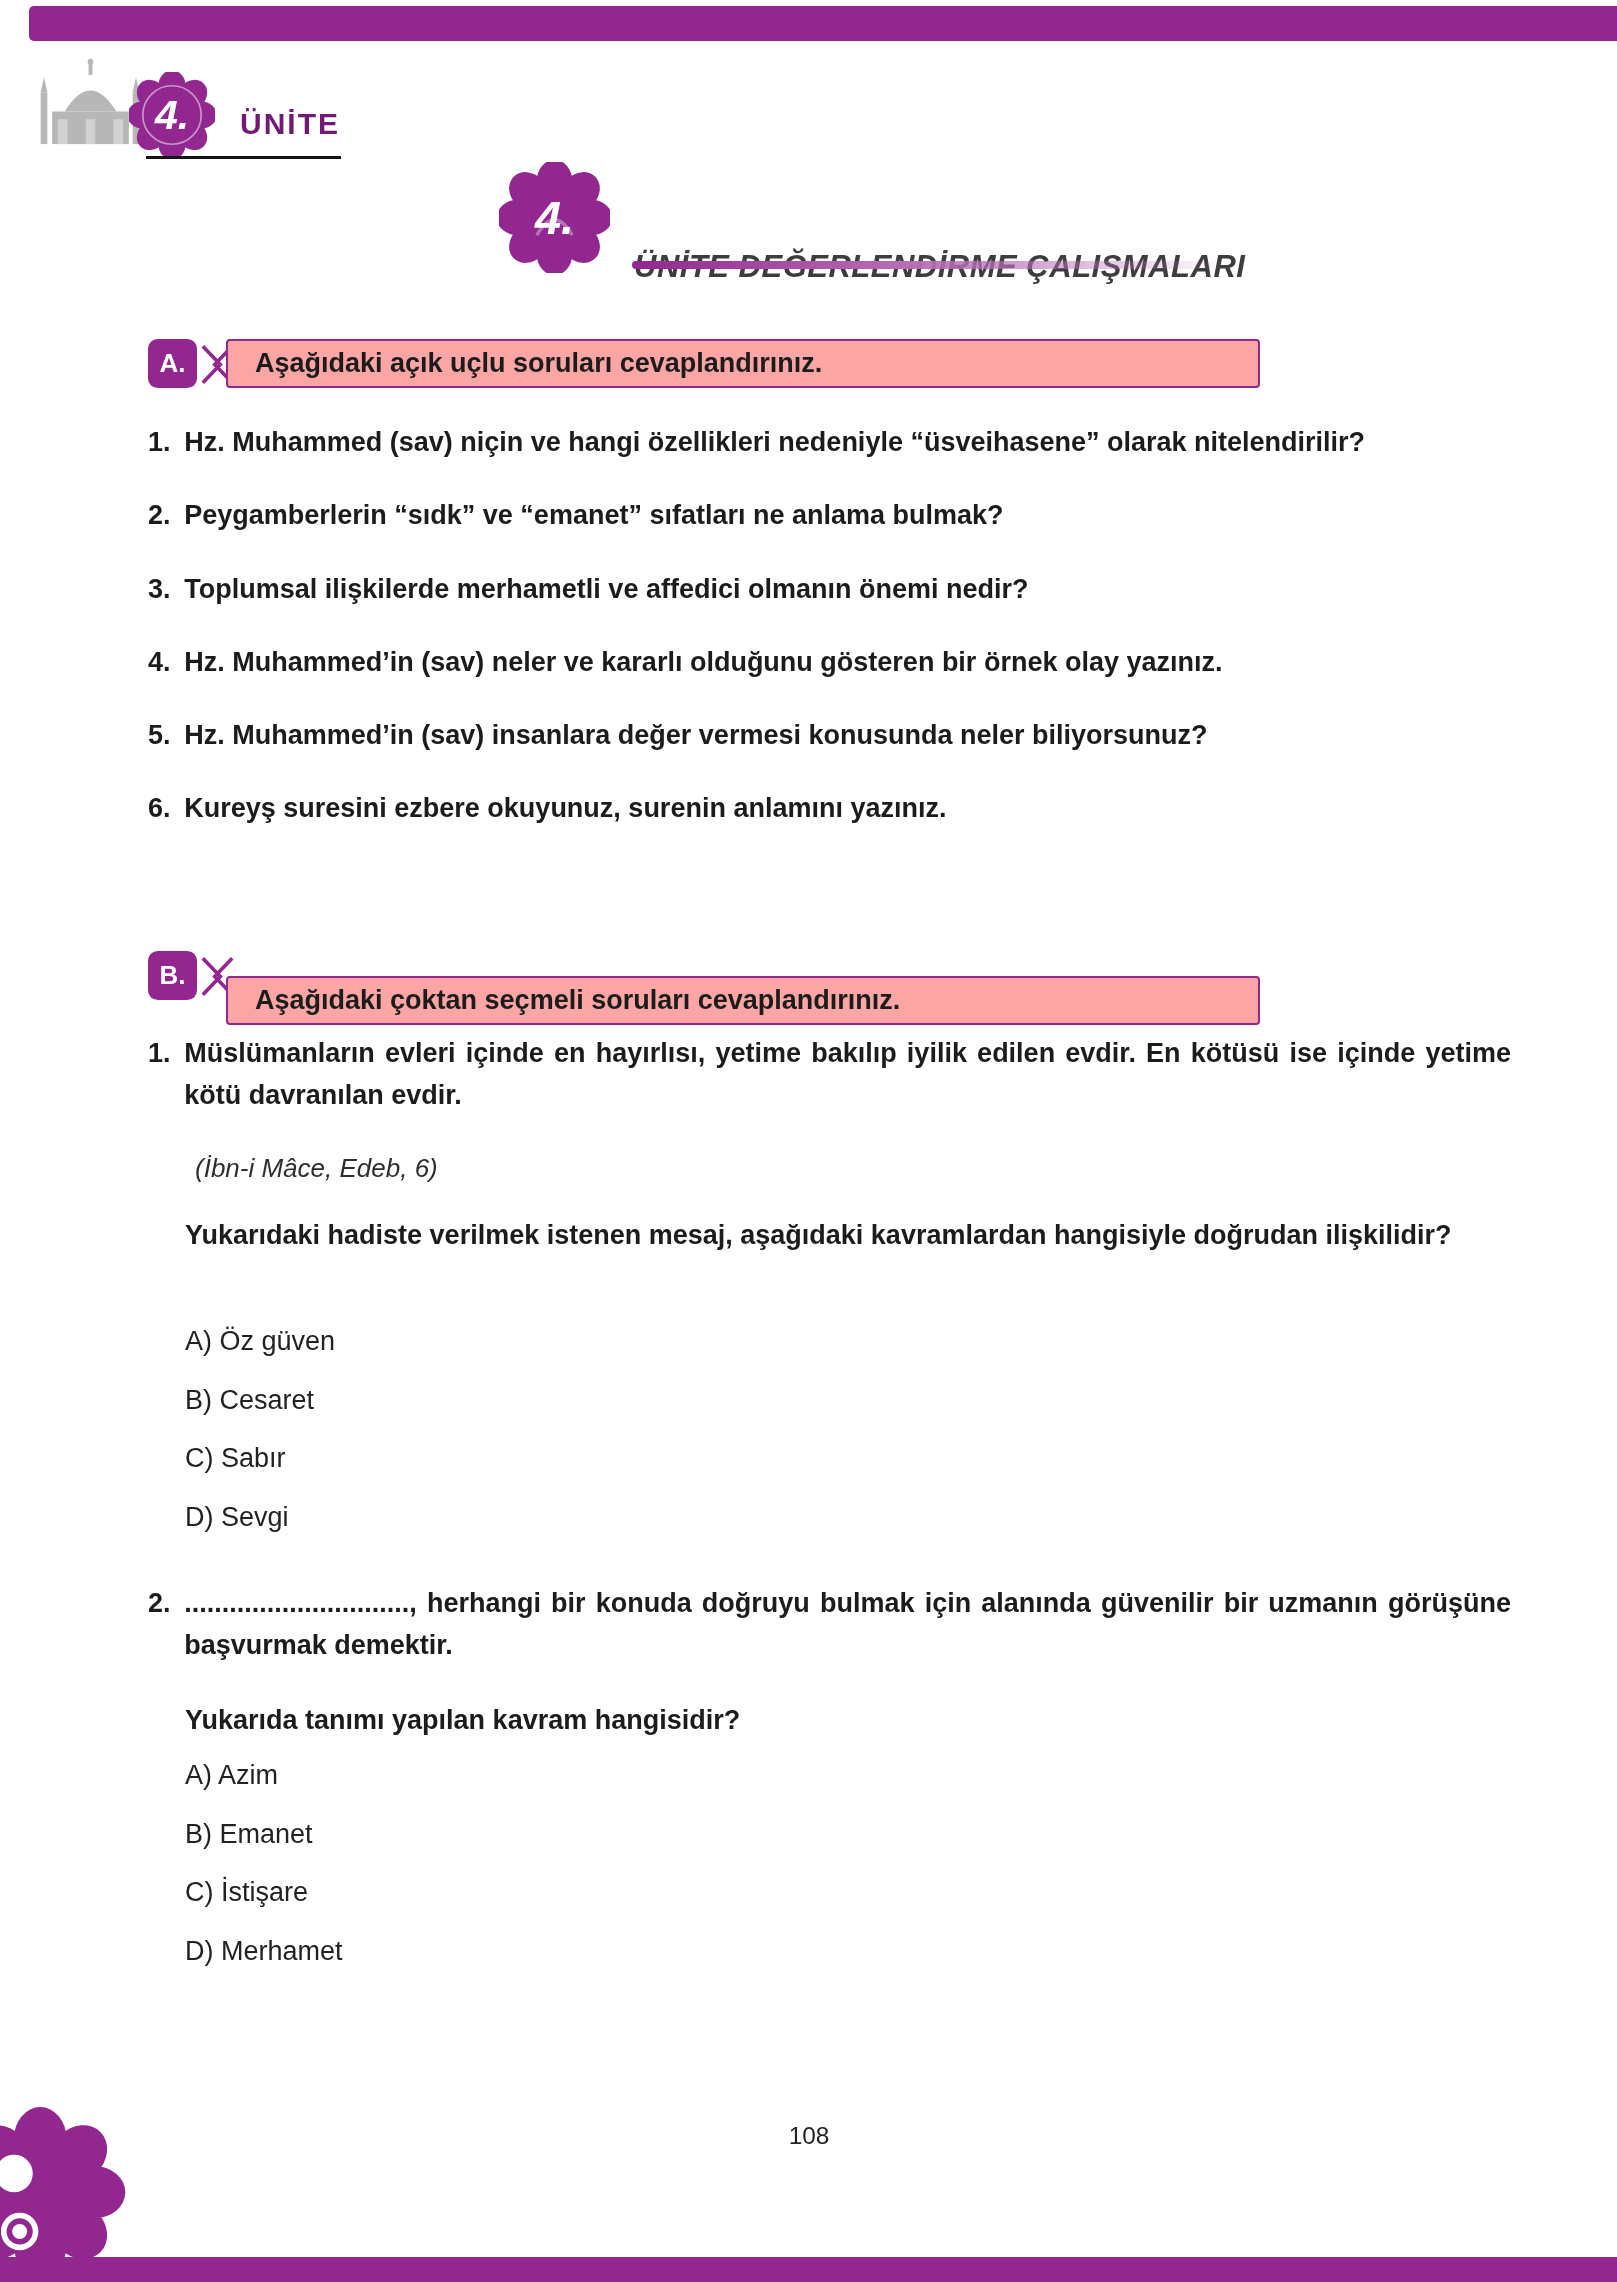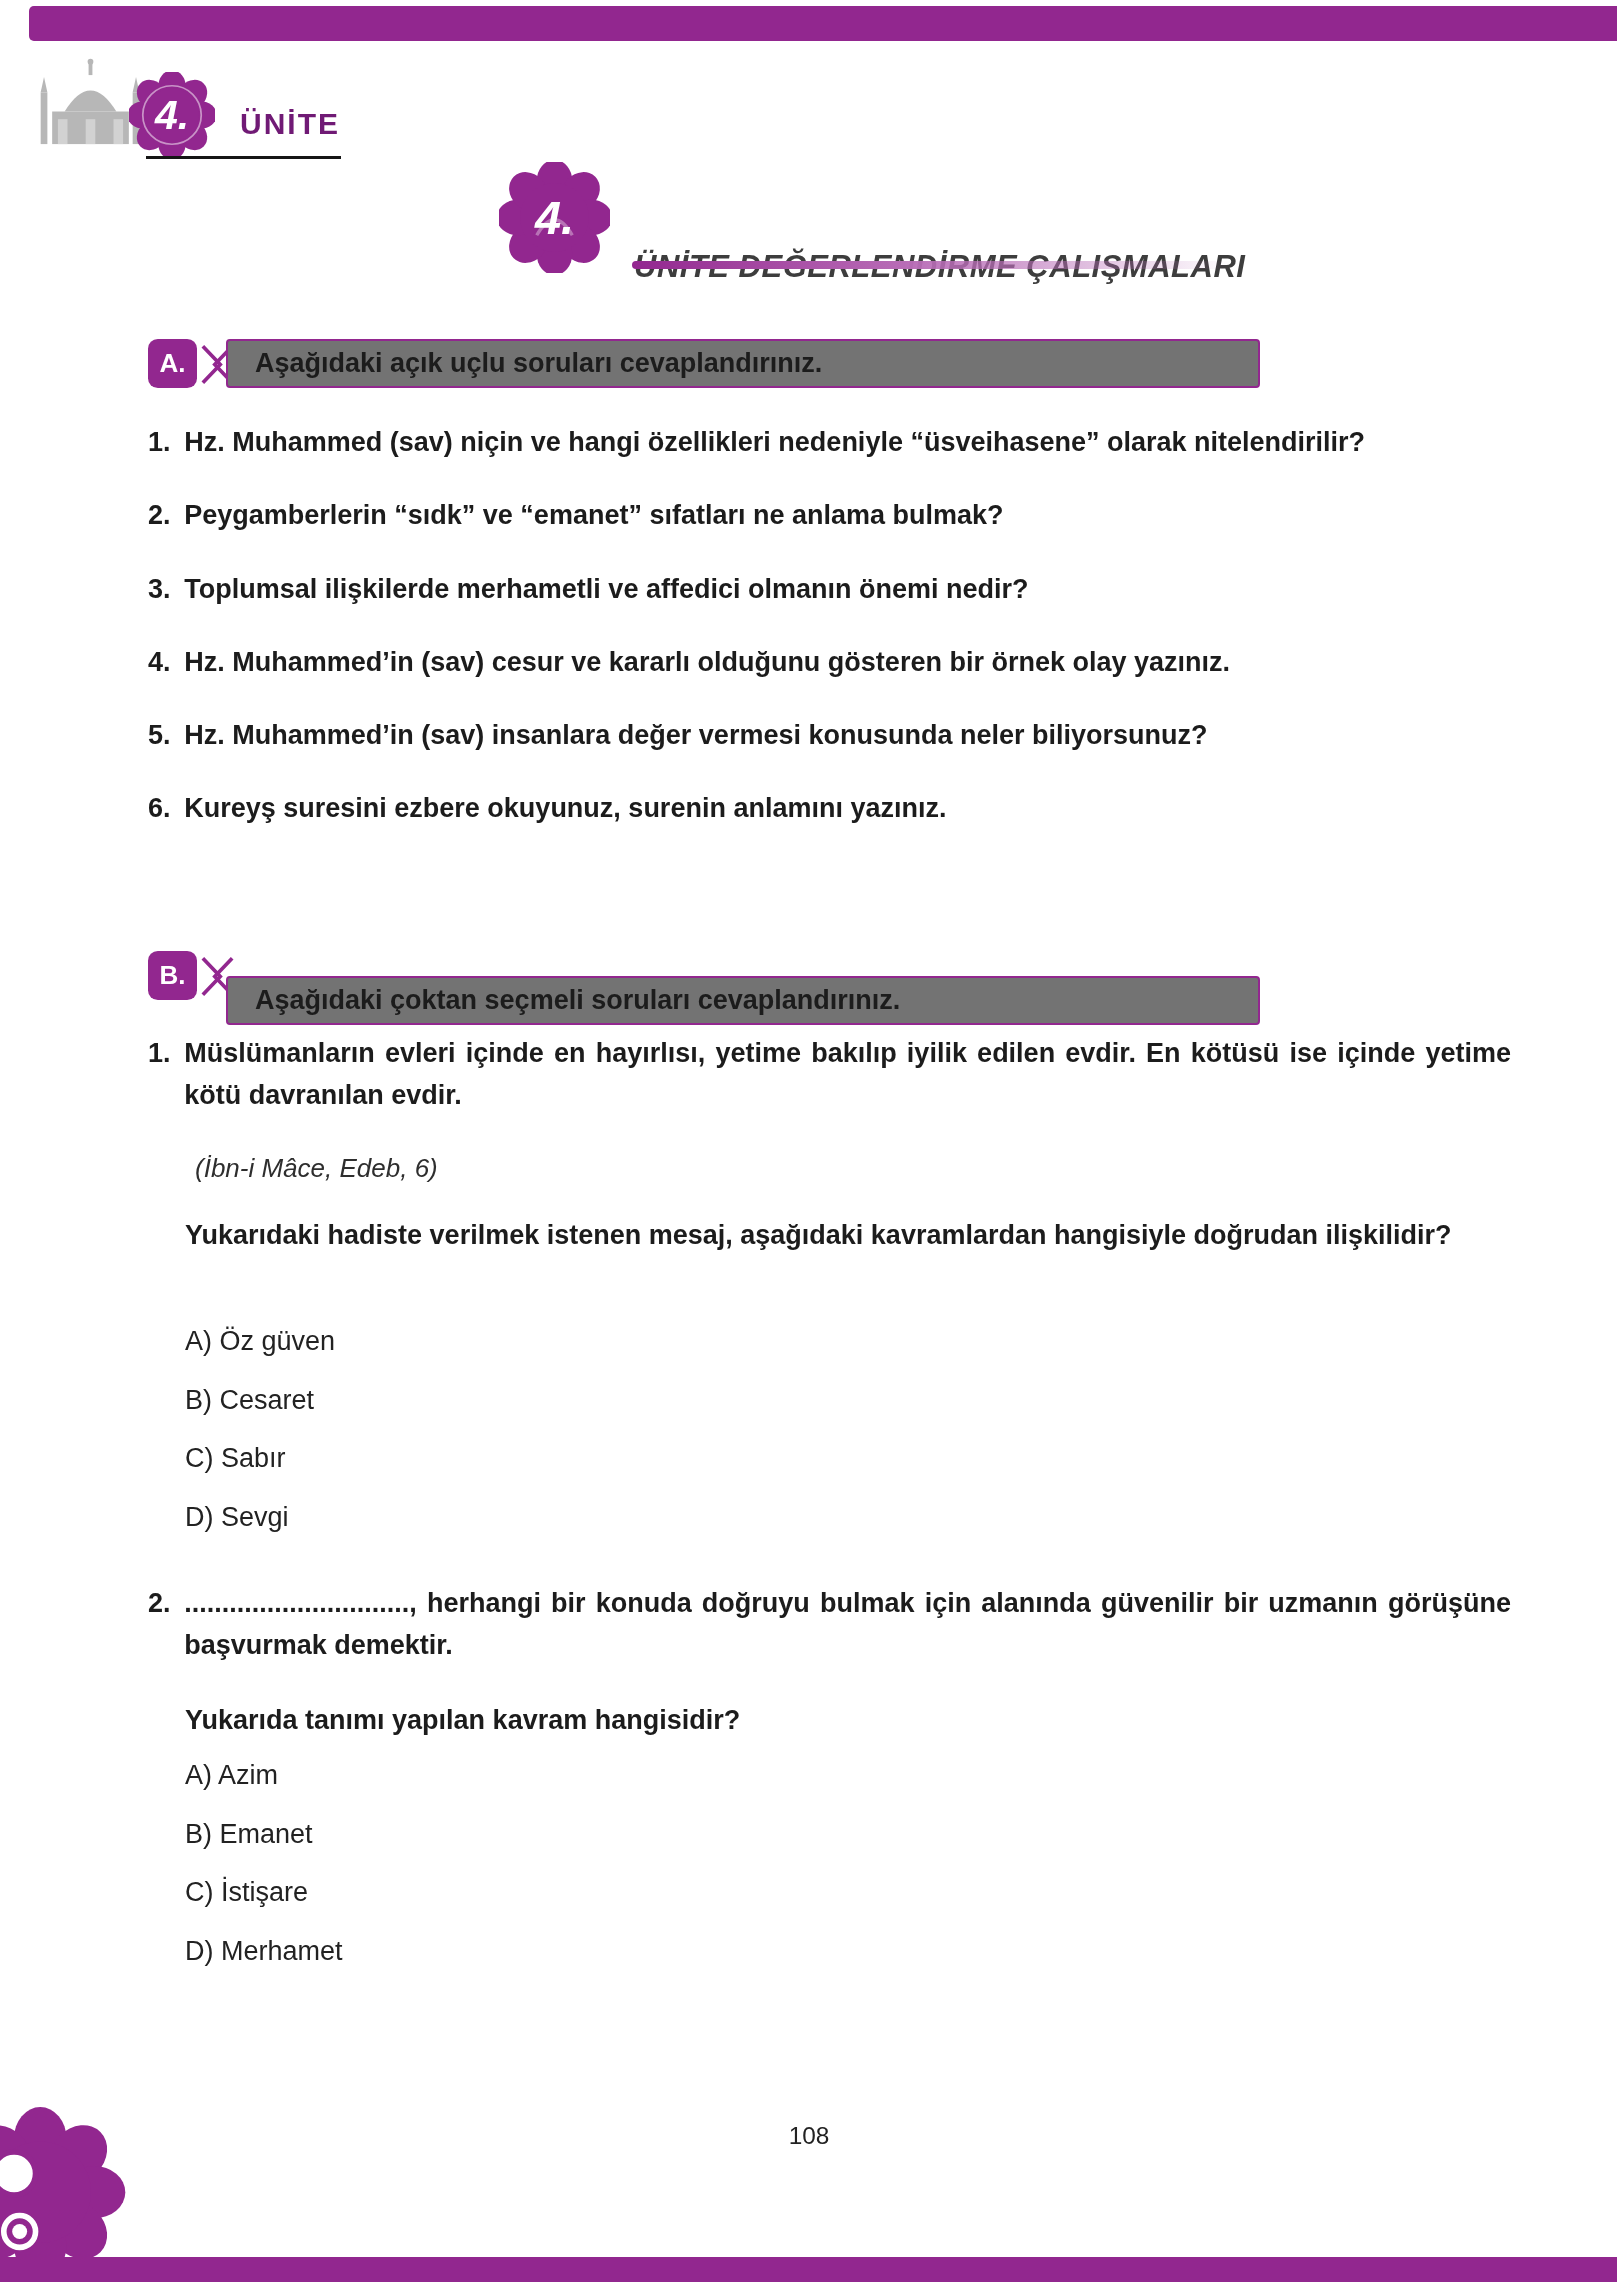--- a/index.html
+++ b/index.html
@@ -26,21 +26,21 @@
   .title-badge .badge-num{font-size:47px;}
   .title-text{position:absolute;left:634px;top:209px;font-style:italic;font-weight:bold;font-size:31px;color:#3d3d3d;letter-spacing:0.5px;margin-top:40px;}
   .title-underline{position:absolute;left:632px;top:261px;width:600px;height:7.8px;border-radius:3.9px;
     background:linear-gradient(90deg, var(--purple) 0%, #b86cb6 45%, rgba(146,39,143,0) 100%);}
 
   
   .sec-badge{position:absolute;width:49px;height:49px;border-radius:9.8px;background:var(--purple);
     display:flex;align-items:center;justify-content:center;color:#fff;font-weight:bold;font-size:26px;}
   .sec-connector{position:absolute;width:33px;height:43px;}
   .sec-box{position:absolute;width:1034px;height:49px;border:2.9px solid var(--purple);border-radius:3.9px;
-    display:flex;align-items:center;padding-left:27px;font-weight:bold;font-size:27px;background:#737373;box-sizing:border-box;}
+    display:flex;align-items:center;padding-left:27px;font-weight:bold;font-size:27px;background:#fca5a5;box-sizing:border-box;}
 
   
   .q{position:absolute;left:148px;width:1363px;display:flex;gap:13.7px;font-weight:bold;font-size:27px;line-height:1.57;}
   .qnum{flex:0 0 auto;}
   .qtext{flex:1 1 auto;text-align:justify;}
   .source{position:absolute;left:195px;width:1319px;text-align:left;font-style:italic;font-size:26px;color:#2e2e2e;}
   .stem{position:absolute;left:185px;width:1320px;font-weight:bold;font-size:27px;line-height:1.57;text-align:justify;}
   .opt{position:absolute;left:185px;font-size:27px;color:#222;}
 
   
@@ -128,21 +128,21 @@
   <div class="q" style="top:494px;">
     <span class="qnum">2.</span>
     <span class="qtext">Peygamberlerin “sıdk” ve “emanet” sıfatları ne anlama bulmak?</span>
   </div>
   <div class="q" style="top:568px;">
     <span class="qnum">3.</span>
     <span class="qtext">Toplumsal ilişkilerde merhametli ve affedici olmanın önemi nedir?</span>
   </div>
   <div class="q" style="top:641px;">
     <span class="qnum">4.</span>
-    <span class="qtext">Hz. Muhammed’in (sav) cesur ve kararlı olduğunu gösteren bir örnek olay yazınız.</span>
+    <span class="qtext">Hz. Muhammed’in (sav) neler ve kararlı olduğunu gösteren bir örnek olay yazınız.</span>
   </div>
   <div class="q" style="top:714px;">
     <span class="qnum">5.</span>
     <span class="qtext">Hz. Muhammed’in (sav) insanlara değer vermesi konusunda neler biliyorsunuz?</span>
   </div>
   <div class="q" style="top:787px;">
     <span class="qnum">6.</span>
     <span class="qtext">Kureyş suresini ezbere okuyunuz, surenin anlamını yazınız.</span>
   </div>
 

